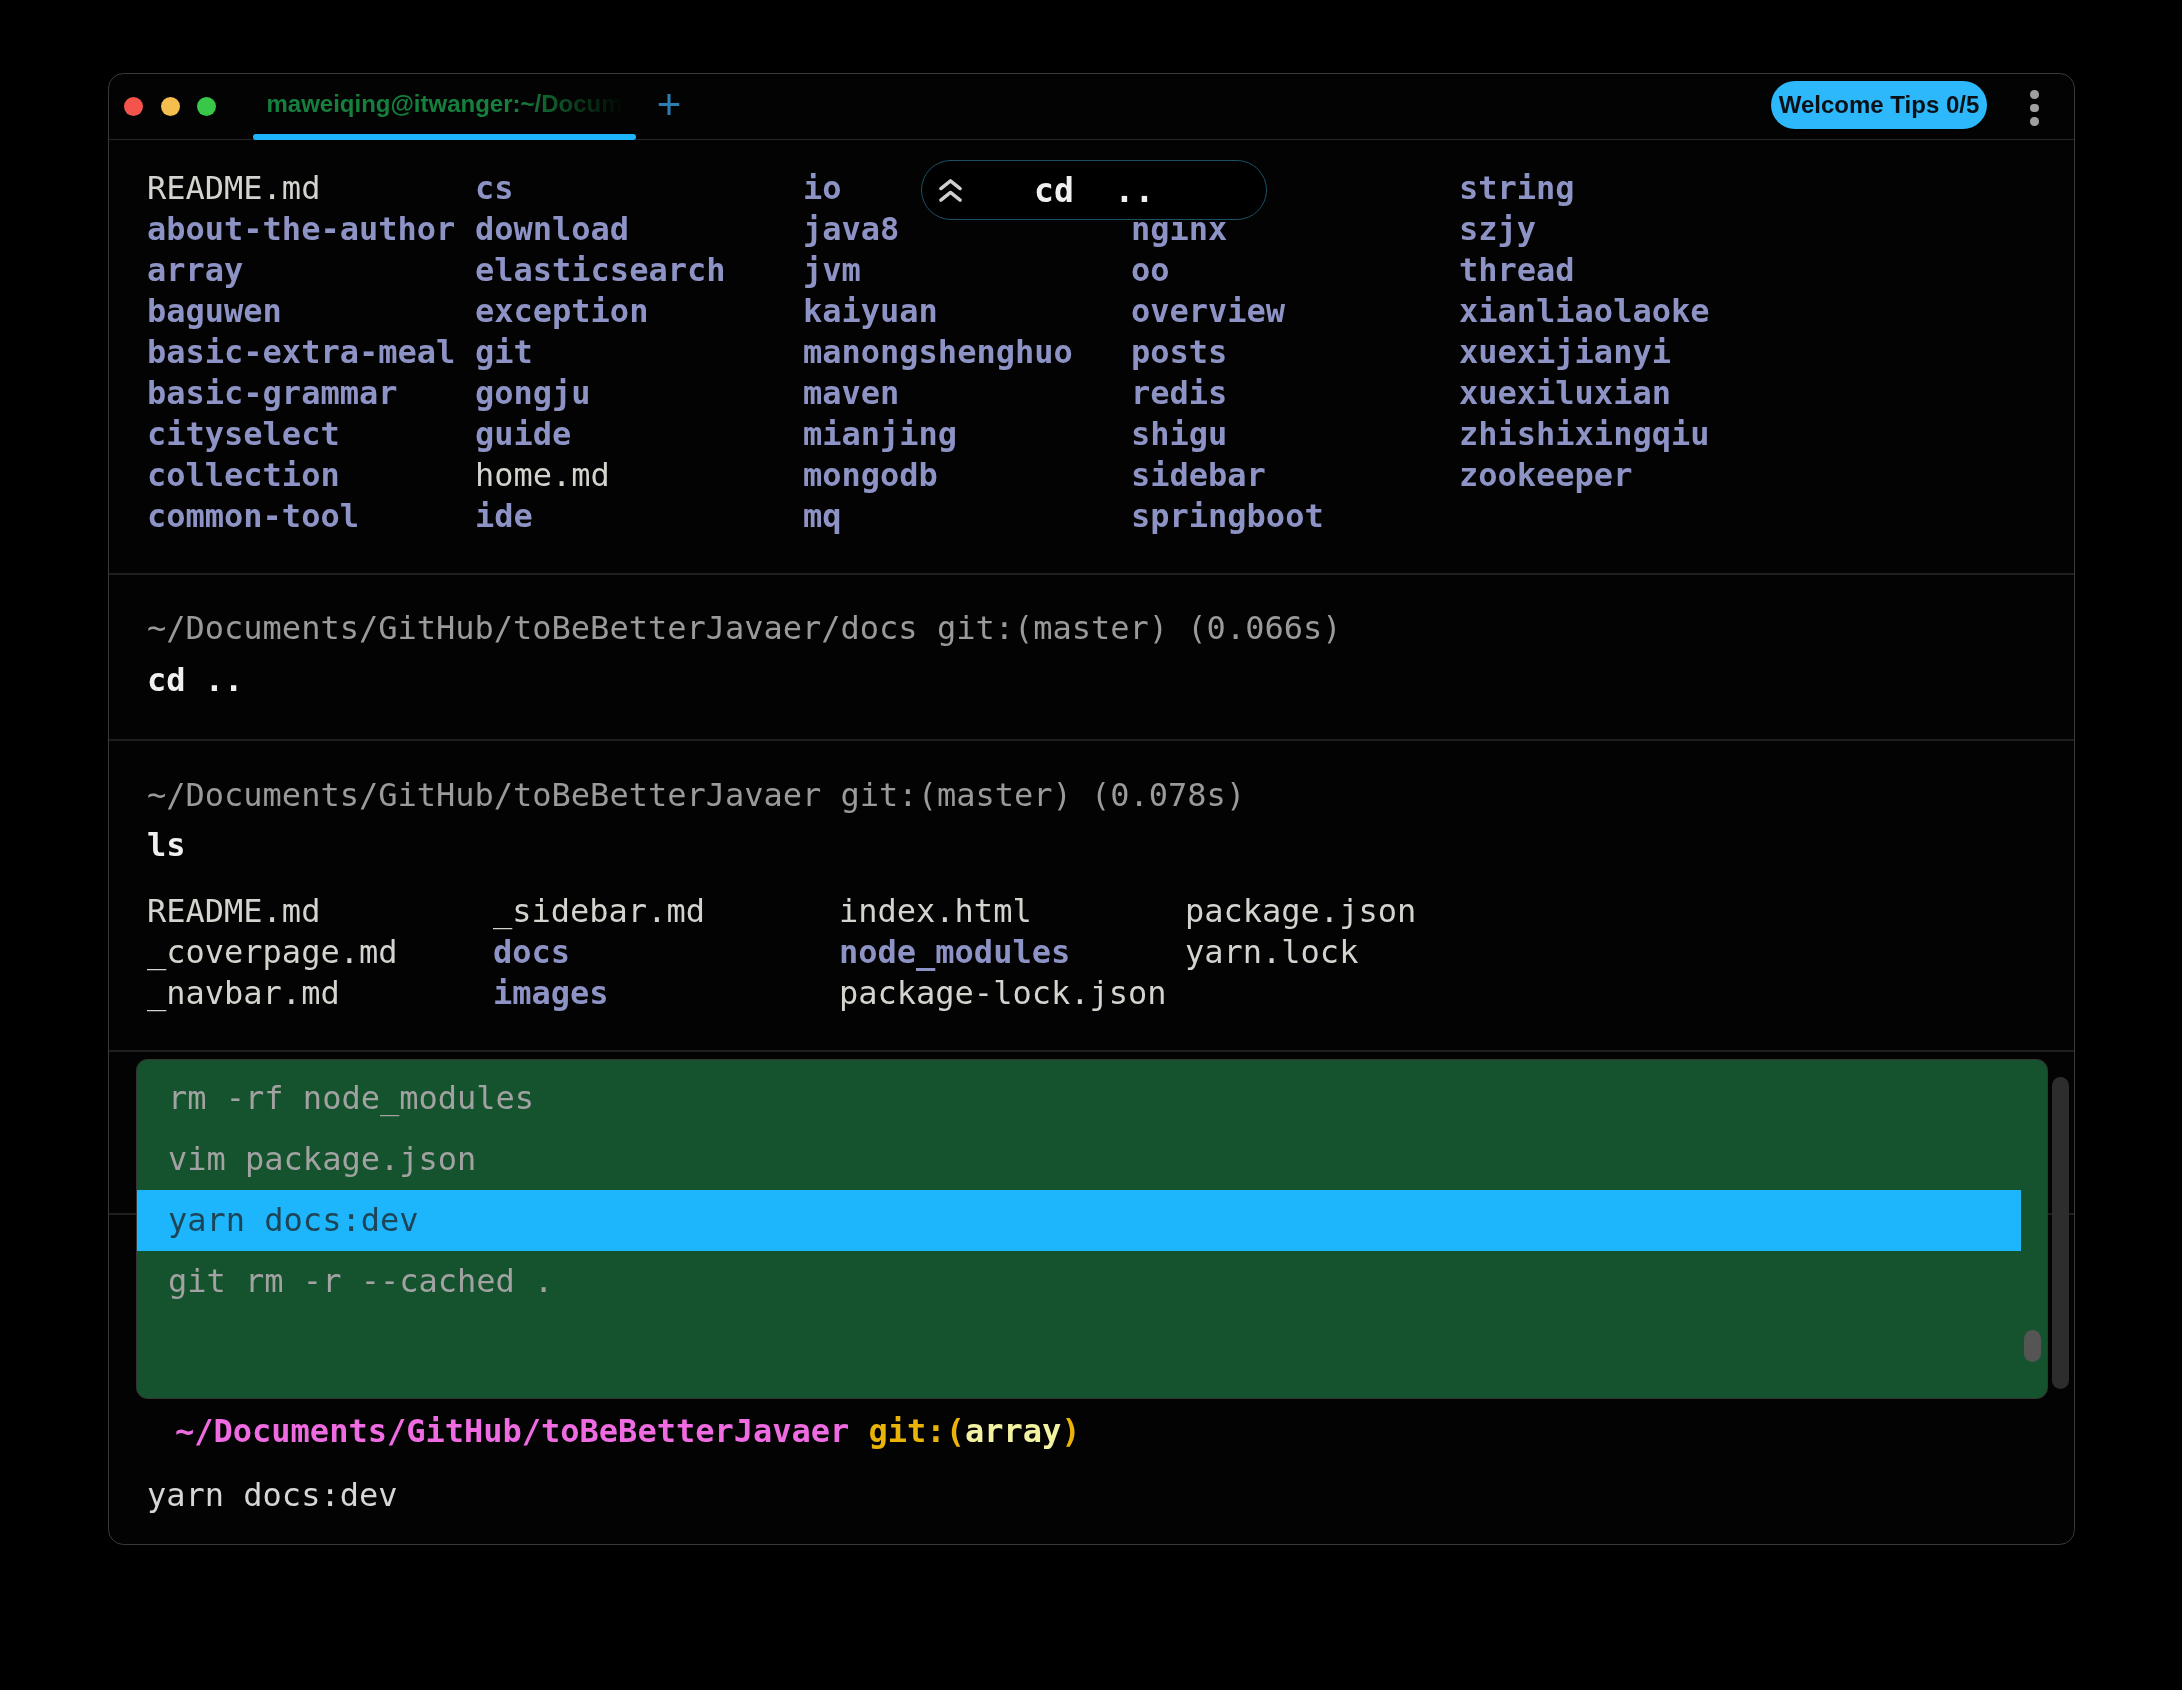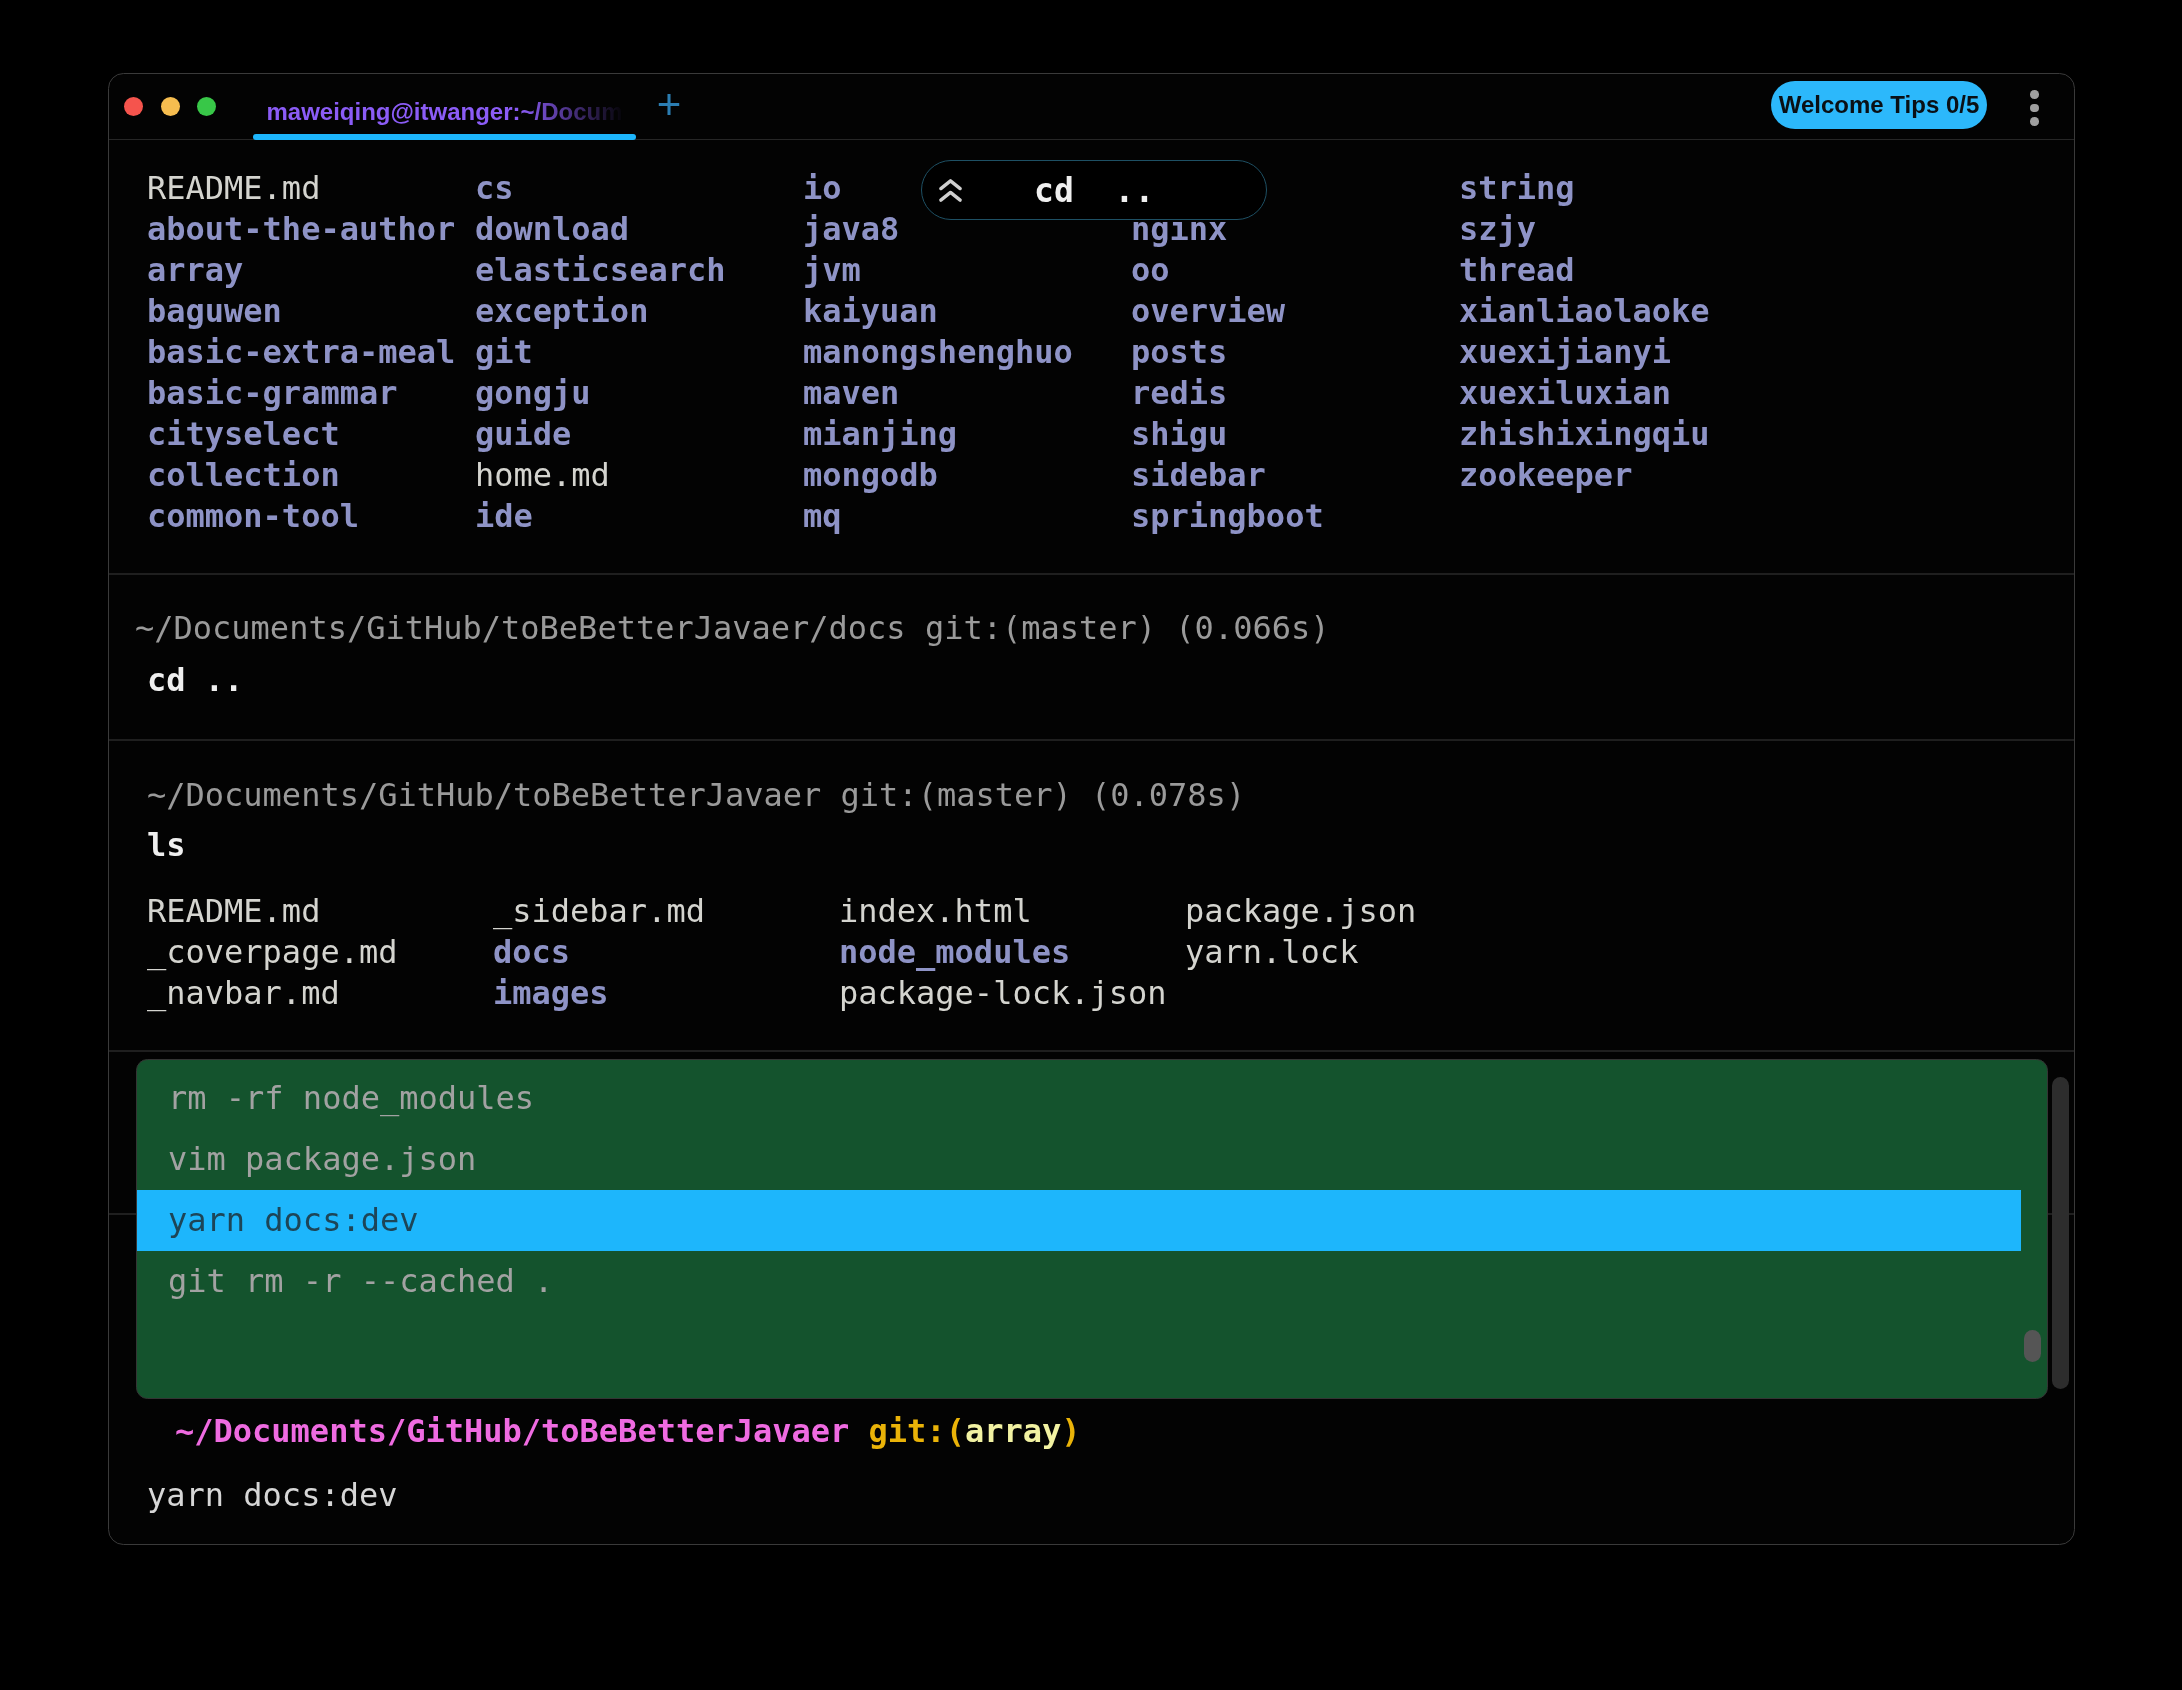--- a/index.html
+++ b/index.html
@@ -7,22 +7,22 @@
 
   .window{position:absolute;left:108px;top:73px;width:1967px;height:1472px;
     background:#030303;border:1px solid #3a3a3a;border-radius:15.4px;overflow:hidden;box-sizing:border-box;}
 
   
   .titlebar{position:absolute;left:0;top:0;right:0;height:65px;border-bottom:1.9px solid #262626;}
   .light{position:absolute;top:23px;width:19px;height:19px;border-radius:50%;}
   .light.close{left:15.4px;background:#f5544d;}
   .light.min{left:52px;background:#f6bd4f;}
   .light.max{left:88px;background:#38c748;}
-  .tab-title{position:absolute;left:144px;top:8px;width:383px;height:60px;line-height:60px;text-align:center;
-    font-size:24px;font-weight:bold;color:#8b5cf6;white-space:nowrap;overflow:hidden;
+  .tab-title{position:absolute;left:144px;top:0;width:383px;height:60px;line-height:60px;text-align:center;
+    font-size:24px;font-weight:bold;color:#15803d;white-space:nowrap;overflow:hidden;
     -webkit-mask-image:linear-gradient(90deg,#000 70%,transparent 97%);
     mask-image:linear-gradient(90deg,#000 70%,transparent 97%);}
   .tab-underline{position:absolute;left:144px;top:60px;width:383px;height:5.8px;border-radius:2.9px;background:#1db6fc;}
   .new-tab{position:absolute;left:538px;top:1.9px;width:44px;height:61px;line-height:58px;text-align:center;
     font-size:42px;font-weight:200;color:#2b7db2;cursor:default;}
   .welcome{position:absolute;left:1662px;top:6.7px;width:216px;height:48px;border-radius:24px;background:#2cb8fb;
     color:#0a1015;font-size:24px;font-weight:bold;text-align:center;line-height:48px;}
   .kebab{position:absolute;left:1912px;top:11.5px;width:27px;height:46px;}
   .kebab .dot{width:8.6px;height:8.6px;border-radius:50%;background:#9f9f9f;margin:4.8px auto;}
 
@@ -36,21 +36,21 @@
 
   .listing{position:absolute;display:flex;}
   #listing1{left:38px;top:94px;}
   #listing1 .tcol{width:328px;}
   #listing2{left:38px;top:817px;}
   #listing2 .tcol{width:346px;}
   .t-item{height:41px;}
 
   .divider{position:absolute;left:0;right:0;height:1.9px;background:#1f1f1f;z-index:1;}
 
-  #cd-path{position:absolute;left:26px;top:534px;}
+  #cd-path{position:absolute;left:38px;top:534px;}
   #cd-cmd{position:absolute;left:38px;top:586px;}
   #ls-path{position:absolute;left:38px;top:701px;}
   #ls-cmd{position:absolute;left:38px;top:751px;}
 
   
   .sticky-pill{position:absolute;left:812px;top:86px;width:346px;height:60px;border-radius:30px;
     border:1.9px solid #1e5064;background:#000;z-index:3;display:flex;align-items:center;box-sizing:border-box;}
   .pill-chevron{margin-left:15.4px;width:27px;height:29px;flex:0 0 auto;}
   .pill-label{flex:1;text-align:center;font-family:"DejaVu Sans Mono",monospace;font-size:33px;font-weight:bold;
     color:#efefef;word-spacing:21px;padding-right:42px;white-space:pre;}

